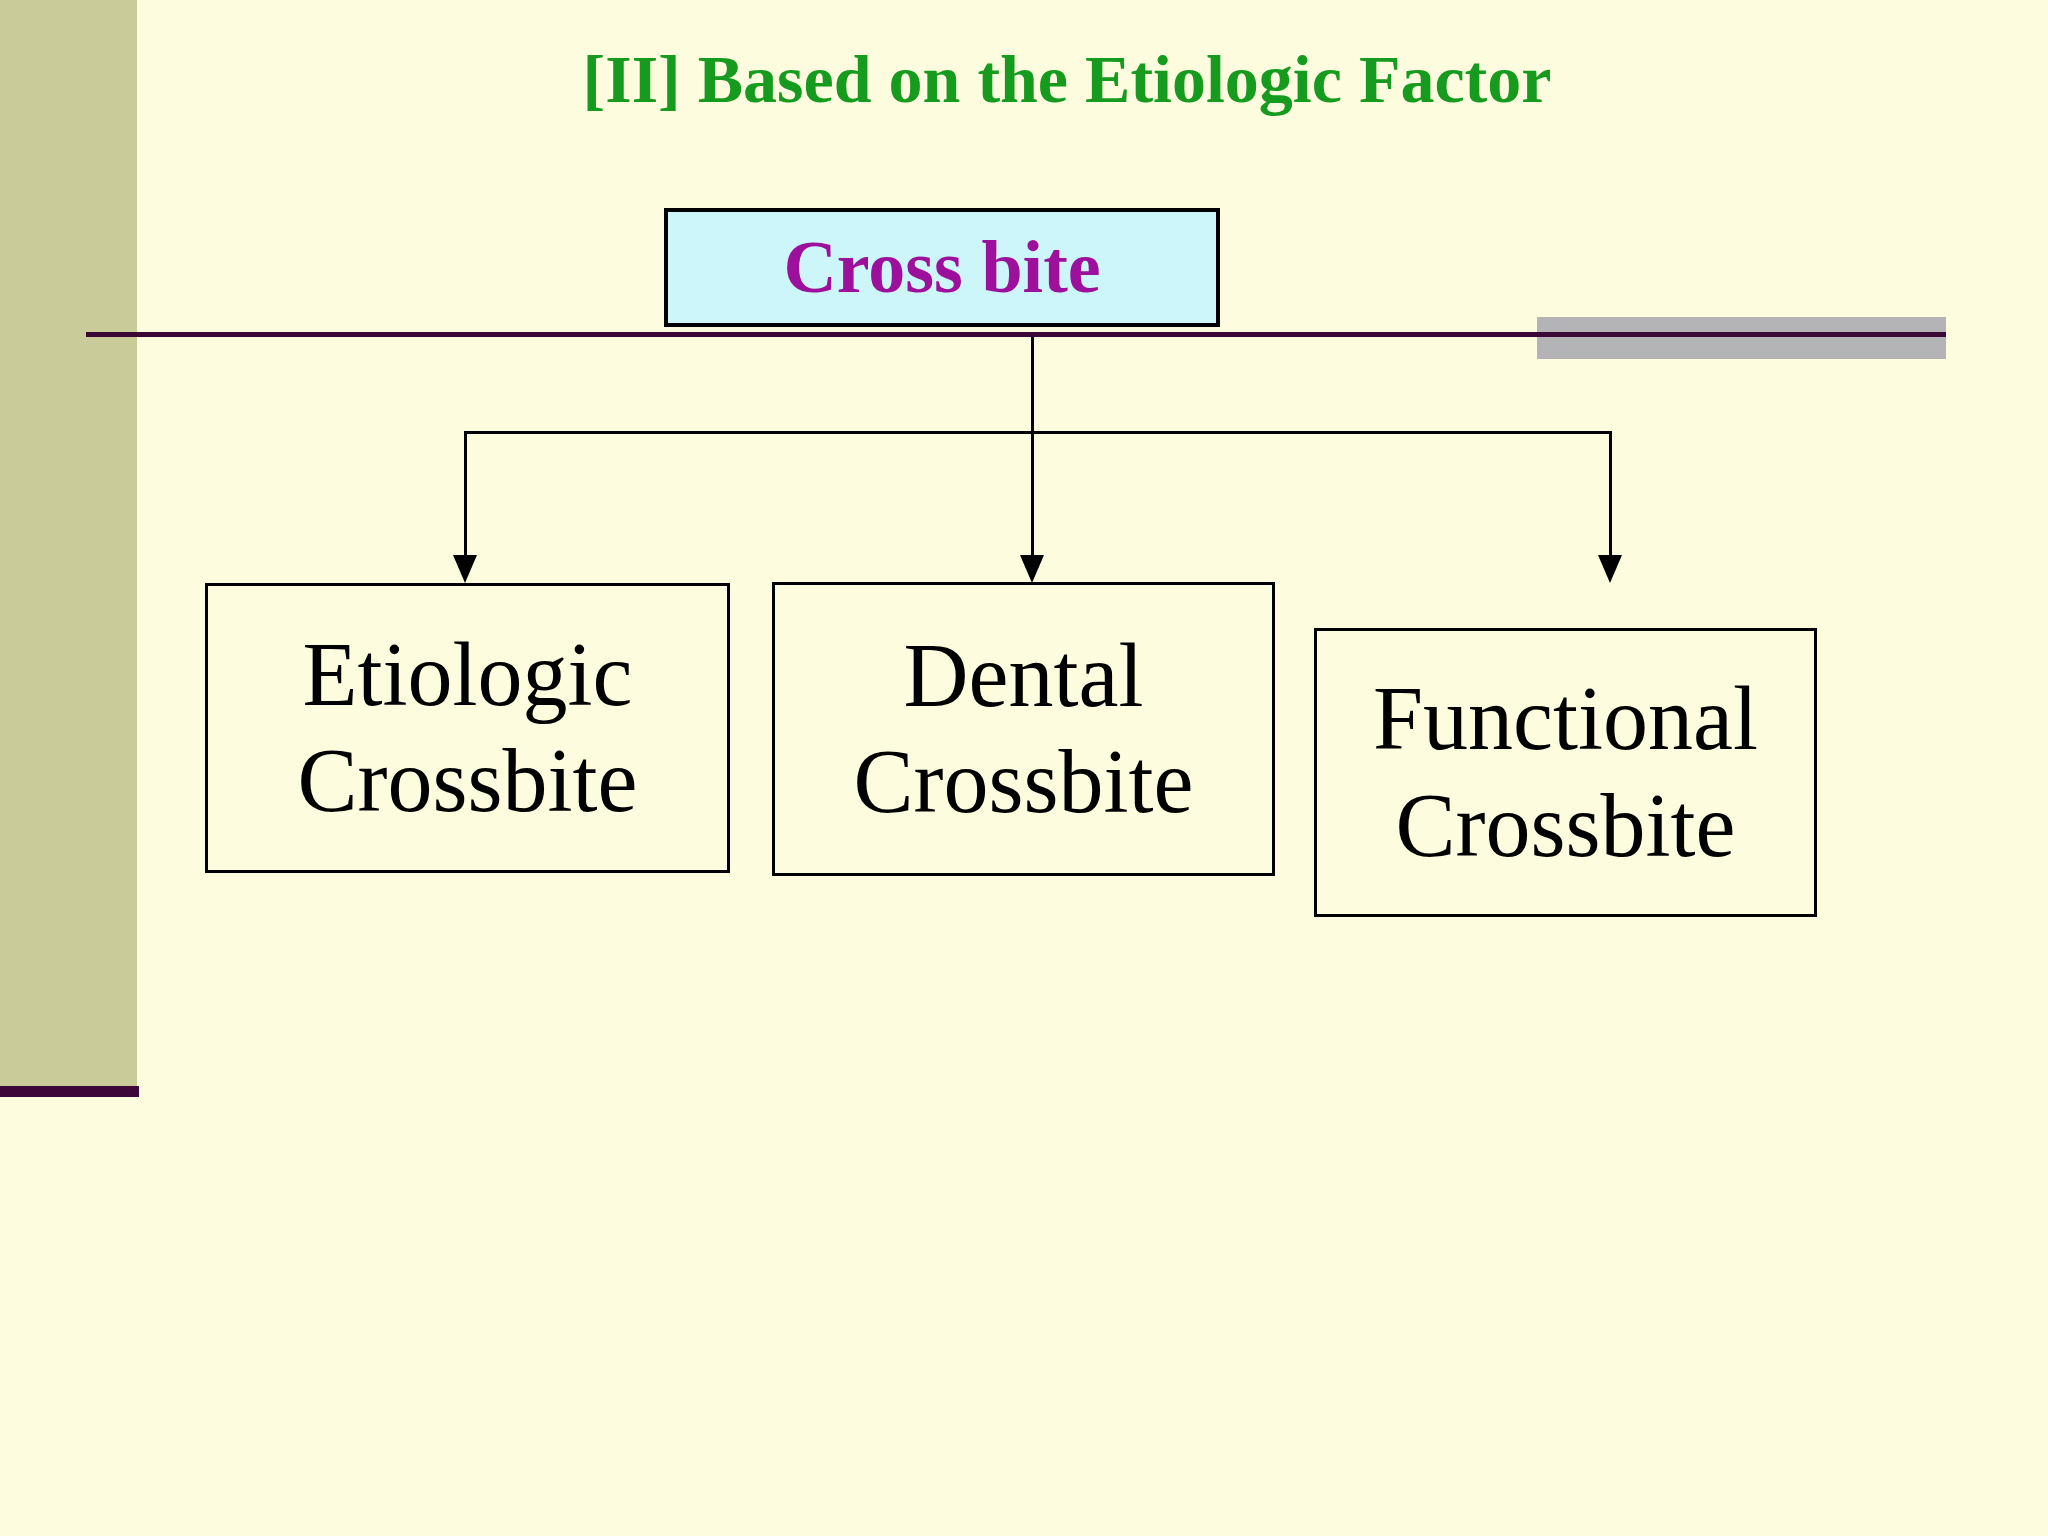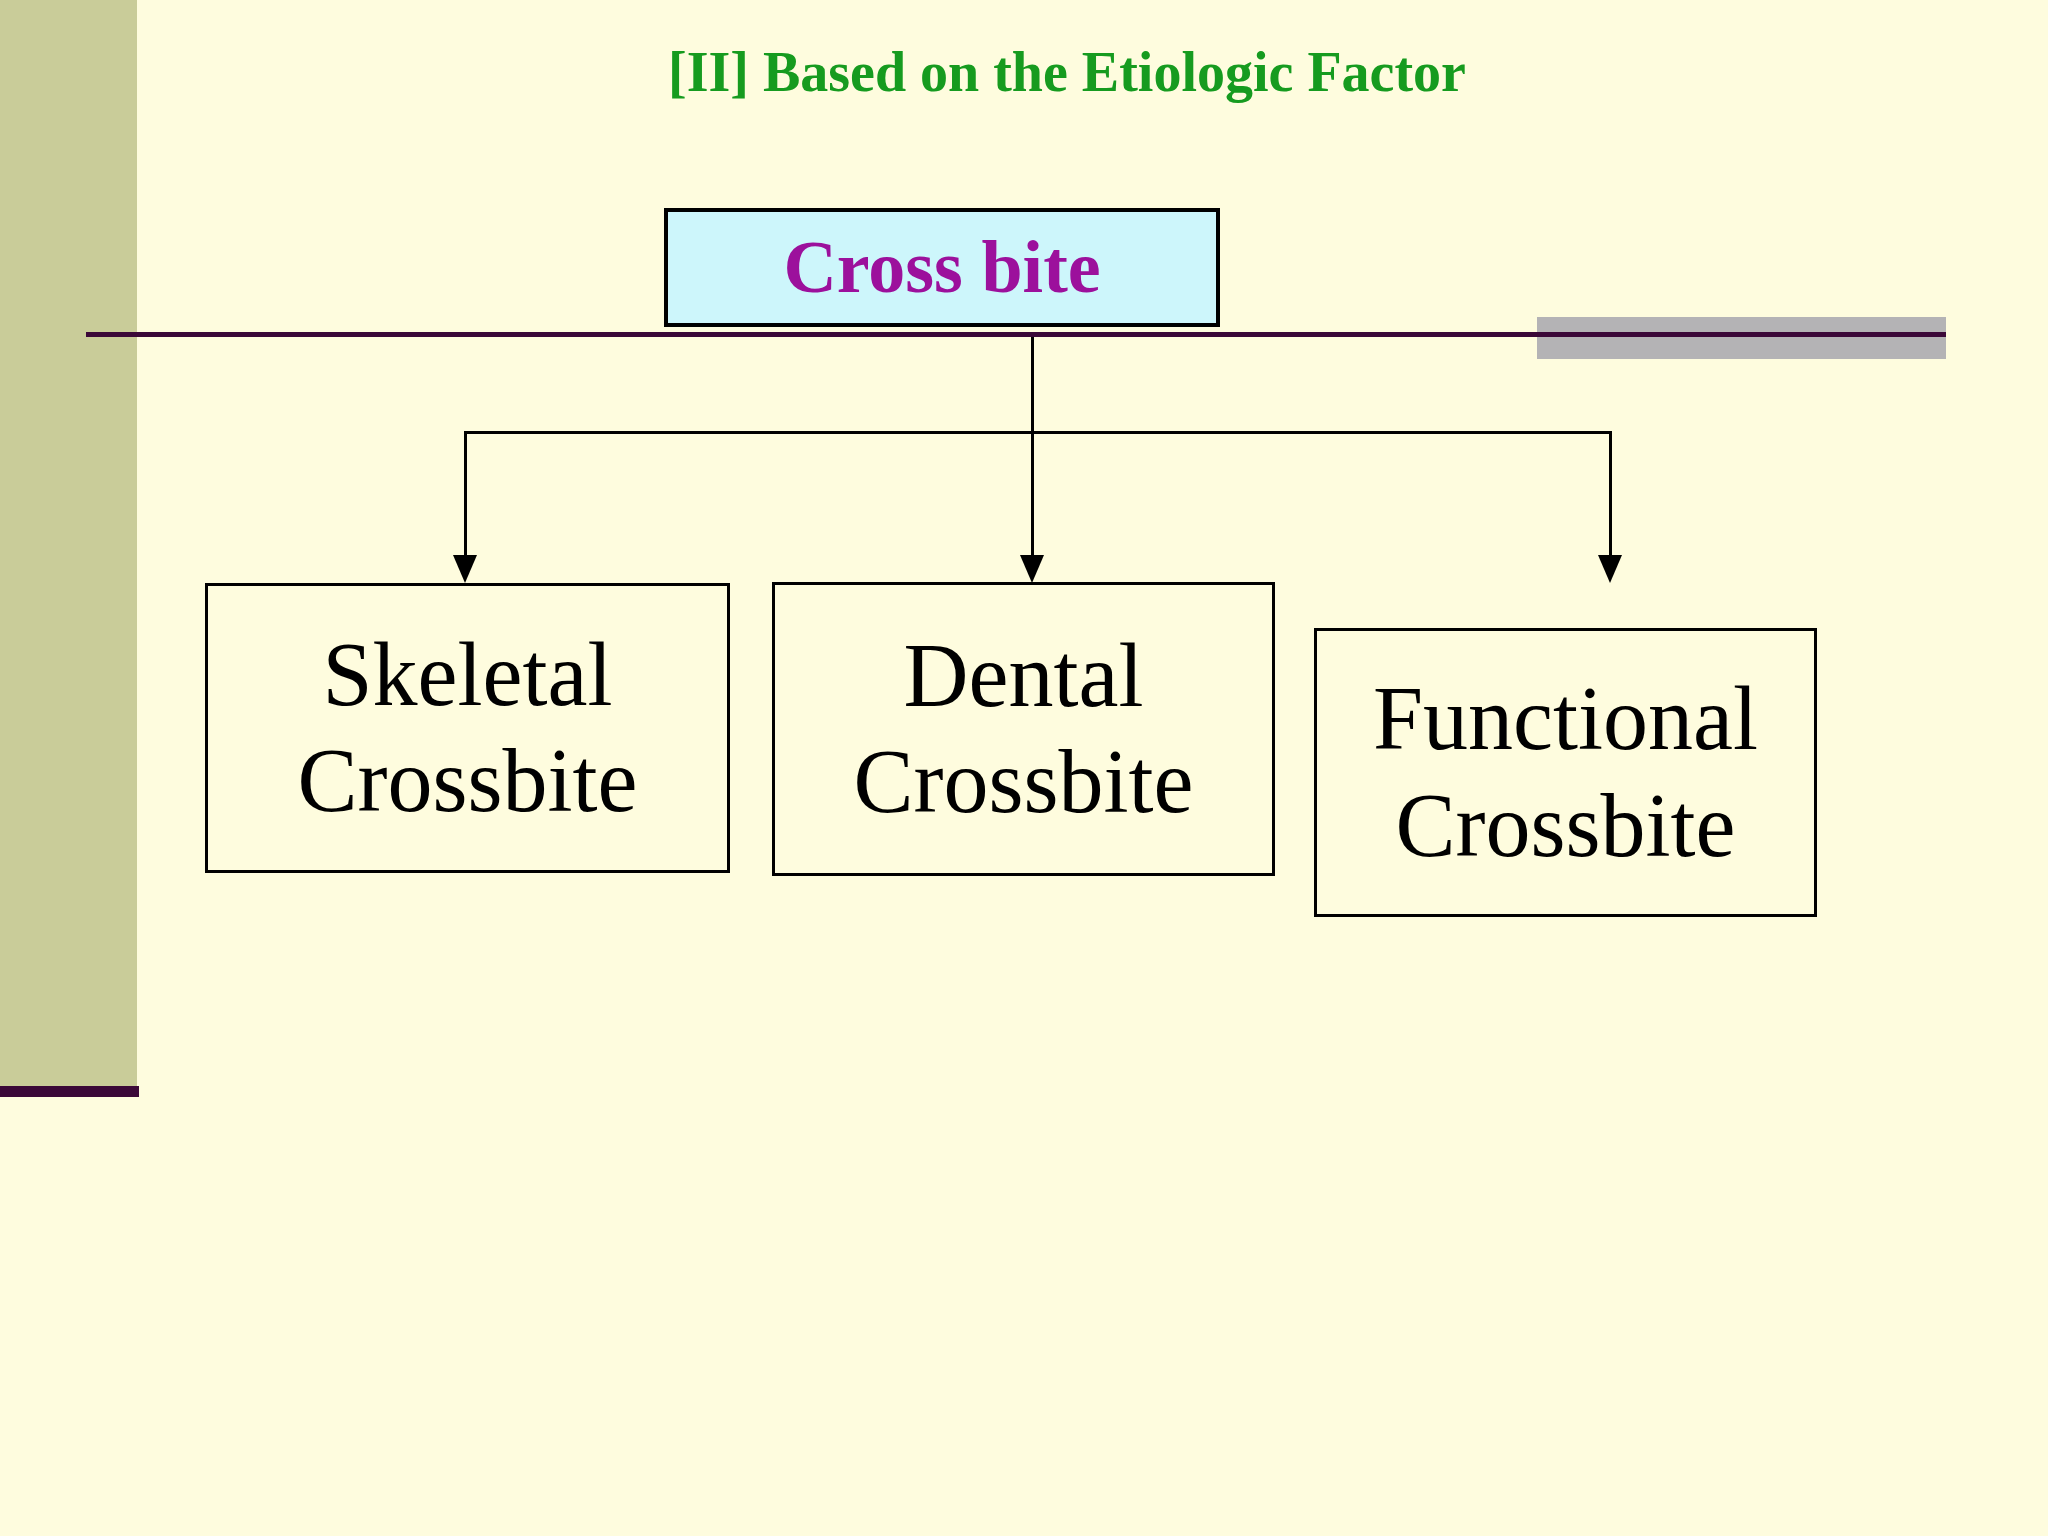--- a/index.html
+++ b/index.html
@@ -16,21 +16,21 @@
     background:#C9CC99;
   }
   .sidebar-cap{
     position:absolute;left:0;top:1086px;width:139px;height:11px;
     background:#3B0838;
   }
   
   .title{
     position:absolute;left:86px;right:0;top:40px;
     text-align:center;
-    font-size:56px;font-weight:bold;
+    font-size:68px;font-weight:bold;
     color:#169B1F;
     letter-spacing:0px;
   }
   
   .root-box{
     position:absolute;left:664px;top:208px;width:556px;height:119px;
     box-sizing:border-box;
     background:#CDF6FB;
     border:4px solid #000;
     display:flex;align-items:center;justify-content:center;
@@ -95,21 +95,21 @@
 
   <div class="conn conn-stem-center"></div>
   <div class="conn conn-hbar"></div>
   <div class="conn conn-drop-left"></div>
   <div class="conn conn-drop-right"></div>
   <div class="arrowhead a1"></div>
   <div class="arrowhead a2"></div>
   <div class="arrowhead a3"></div>
 
   <div class="node node-1">
-    <span>Skeletal</span>
+    <span>Etiologic</span>
     <span>Crossbite</span>
   </div>
 
   <div class="node node-2">
     <span>Dental</span>
     <span>Crossbite</span>
   </div>
 
   <div class="node node-3">
     <span>Functional</span>

